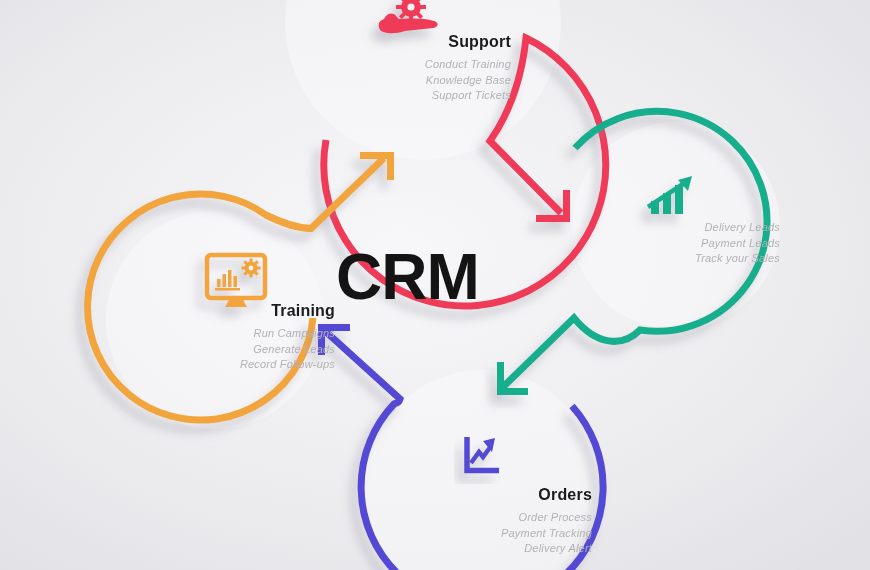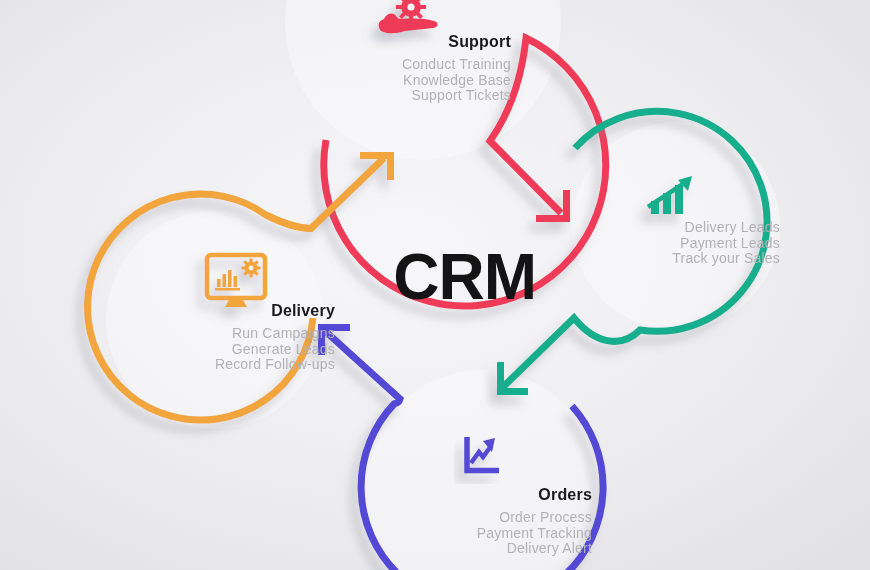--- a/index.html
+++ b/index.html
@@ -4,24 +4,24 @@
 <style>
   html,body{margin:0;padding:0;background:#d8d8dc;}
   .stage{
     position:relative;width:870px;height:570px;overflow:hidden;
     background:radial-gradient(ellipse 640px 420px at 46% 44%, #f7f7f9 0%, #f0f0f2 42%, #eaeaed 70%, #e1e1e6 100%);
     font-family:"Liberation Sans", sans-serif;
   }
   .stage svg{position:absolute;left:0;top:0;}
   .labels{position:absolute;text-align:right;}
   .labels .ttl{font-size:16px;font-weight:700;color:#1b1b1c;letter-spacing:.2px;}
-  .labels .ln{font-size:14px;line-height:15.6px;color:#b2b2b5;letter-spacing:.2px;}
+  .labels .ln{font-size:11px;line-height:15.6px;color:#b2b2b5;letter-spacing:.2px;font-style:italic;}
   .labels .ttl{margin-bottom:6px;}
   .crm-title{
-    position:absolute;left:336px;top:240px;width:200px;text-align:right;
+    position:absolute;left:336px;top:240px;width:200px;text-align:left;
     font-size:64px;font-weight:700;color:#141415;letter-spacing:-1px;
   }
 </style>
 </head>
 <body>
 
 <div class="stage">
 
   <svg width="870" height="570" viewBox="0 0 870 570">
     <defs>
@@ -129,21 +129,21 @@
     <div class="ln">Support Tickets</div>
   </div>
 
   <div class="labels" style="left:560px;top:220px;width:220px;">
     <div class="ln">Delivery Leads</div>
     <div class="ln">Payment Leads</div>
     <div class="ln">Track your Sales</div>
   </div>
 
   <div class="labels" style="left:115px;top:302px;width:220px;">
-    <div class="ttl">Delivery</div>
+    <div class="ttl">Training</div>
     <div class="ln">Run Campaigns</div>
     <div class="ln">Generate Leads</div>
     <div class="ln">Record Follow-ups</div>
   </div>
 
   <div class="labels" style="left:372px;top:486px;width:220px;">
     <div class="ttl">Orders</div>
     <div class="ln">Order Process</div>
     <div class="ln">Payment Tracking</div>
     <div class="ln">Delivery Alert</div>

